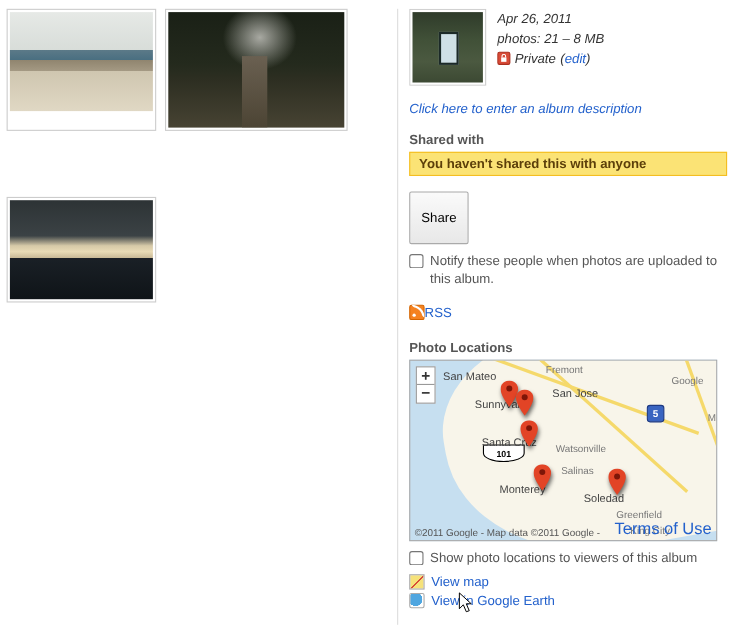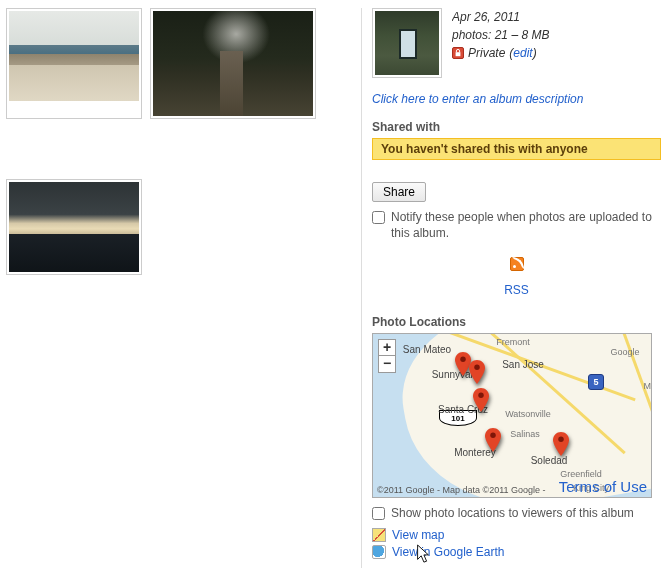--- a/index.html
+++ b/index.html
@@ -115,42 +115,43 @@
     margin-bottom: 4px;
     margin-top: 10px;
   }
   .share-banner {
     background: #fbe375;
     color: #5c3f0a;
     font-weight: bold;
     font-size: 12px;
     padding: 3px 8px;
     border: 1px solid #f4be22;
-    margin-bottom: 22px;
+    margin-bottom: 2px;
   }
   .btn {
     font-size: 12px;
-    padding: 2px 10px;
+    padding: 16px 10px;
     background: linear-gradient(#fafafa, #e8e8e8);
     border: 1px solid #aaa;
     border-radius: 2px;
     cursor: pointer;
+    margin-top: 12px;
   }
   .chk-row {
     margin-top: 8px;
     display: flex;
     align-items: flex-start;
     gap: 6px;
     color: #555;
     line-height: 1.3;
   }
   .chk-row input { margin-top: 1px; }
   .rss-row {
     margin-top: 16px;
-    display: flex; align-items: center; gap: 12px; flex-direction: column;
+    display: flex; align-items: center; gap: 0;
   }
   .rss-icon {
     width: 14px; height: 14px;
     background: #f58220;
     border: 1px solid #d46500;
     border-radius: 2px;
     position:relative;
   }
   .rss-icon::before {
     content:""; position:absolute; left:2px; bottom:2px;

